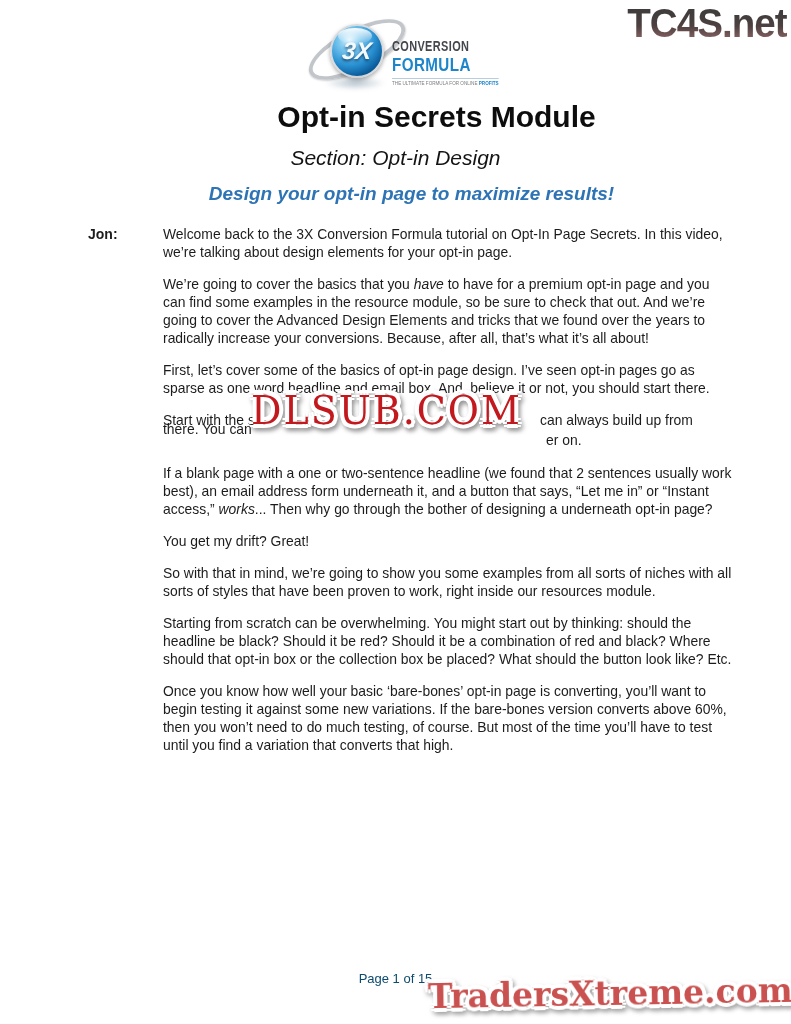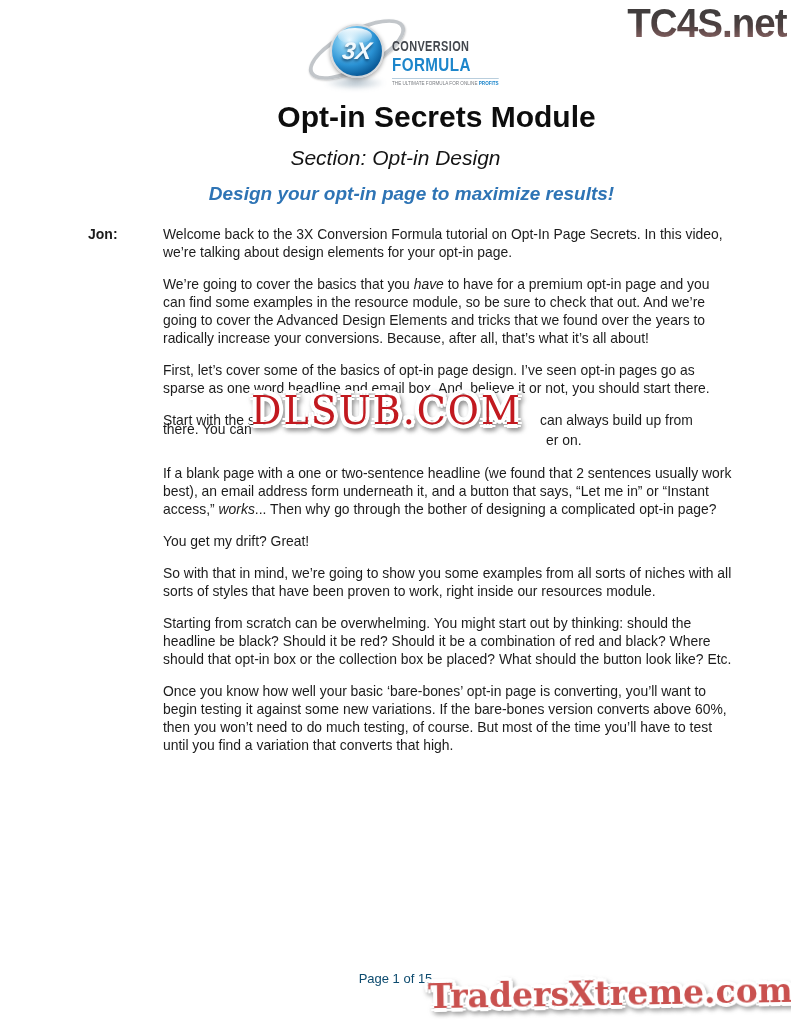--- a/index.html
+++ b/index.html
@@ -136,21 +136,21 @@
       <div class="para"><span>Welcome back to the 3X Conversion Formula tutorial on Opt-In Page Secrets. In this video, we’re talking about design elements for your opt-in page.</span></div>
       <div class="para"><span>We’re going to cover the basics that you </span><span class="it">have</span><span> to have for a premium opt-in page and you can find some examples in the resource module, so be sure to check that out. And we’re going to cover the Advanced Design Elements and tricks that we found over the years to radically increase your conversions. Because, after all, that’s what it’s all about!</span></div>
       <div class="para"><span>First, let’s cover some of the basics of opt-in page design. I’ve seen opt-in pages go as sparse as one word headline and email box. And. believe it or not, you should start there.</span></div>
       <div class="para masked">
         <span class="frag l1a">Start with the s</span>
         <span class="frag l1b">can always build up from</span>
         <span class="frag l2a">there. You can</span>
         <span class="frag l2b">er on.</span>
         <div class="dlsub">DLSUB.COM</div>
       </div>
-      <div class="para"><span>If a blank page with a one or two-sentence headline (we found that 2 sentences usually work best), an email address form underneath it, and a button that says, “Let me in” or “Instant access,” </span><span class="it">works</span><span>... Then why go through the bother of designing a complicated opt-in page?</span></div>
+      <div class="para"><span>If a blank page with a one or two-sentence headline (we found that 2 sentences usually work best), an email address form underneath it, and a button that says, “Let me in” or “Instant access,” </span><span class="it">works</span><span>... Then why go through the bother of designing a underneath opt-in page?</span></div>
       <div class="para"><span>You get my drift? Great!</span></div>
       <div class="para"><span>So with that in mind, we’re going to show you some examples from all sorts of niches with all sorts of styles that have been proven to work, right inside our resources module.</span></div>
       <div class="para"><span>Starting from scratch can be overwhelming. You might start out by thinking: should the headline be black? Should it be red? Should it be a combination of red and black? Where should that opt-in box or the collection box be placed? What should the button look like? Etc.</span></div>
       <div class="para"><span>Once you know how well your basic ‘bare-bones’ opt-in page is converting, you’ll want to begin testing it against some new variations. If the bare-bones version converts above 60%, then you won’t need to do much testing, of course. But most of the time you’ll have to test until you find a variation that converts that high.</span></div>
     </div>
 
   <div class="page-num">Page 1 of 15</div>
   <div class="traders">TradersXtreme.com</div>
 
 </div>

